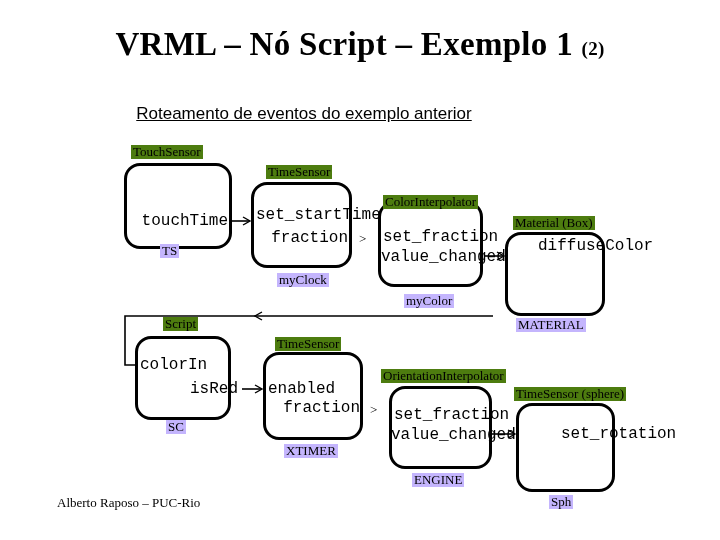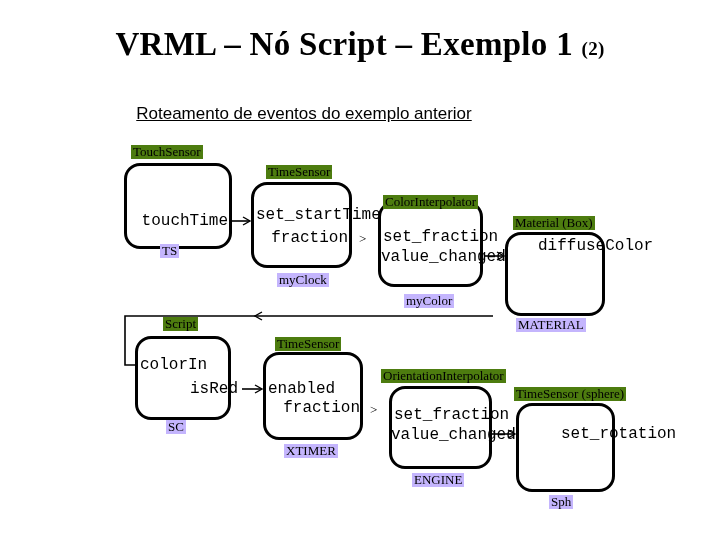--- a/index.html
+++ b/index.html
@@ -194,14 +194,15 @@
     <div class="field in" style="left:394px; top:409px; width:96px;">set_fraction</div>
     <div class="field out" style="left:391px; top:429px; width:98px;">value_changed</div>
 
     <div class="node" style="left:516px; top:403px; width:99px; height:89px;"></div>
     <div class="node-title" style="left:514px; top:387px;">TimeSensor (sphere)</div>
     <div class="node-name" style="left:549px; top:495px;">Sph</div>
     <div class="field in" style="left:521px; top:428px; width:92px;margin-left:40px;">set_rotation</div>
 
   </div>
 
+  <div id="footer">Alberto Raposo – PUC-Rio</div>
 
 </div>
 
 </body></html>

